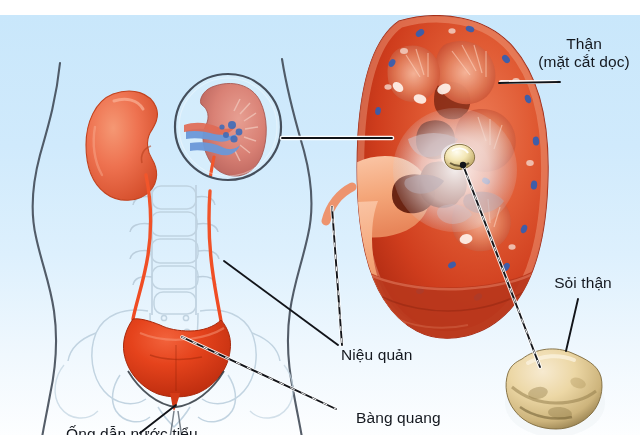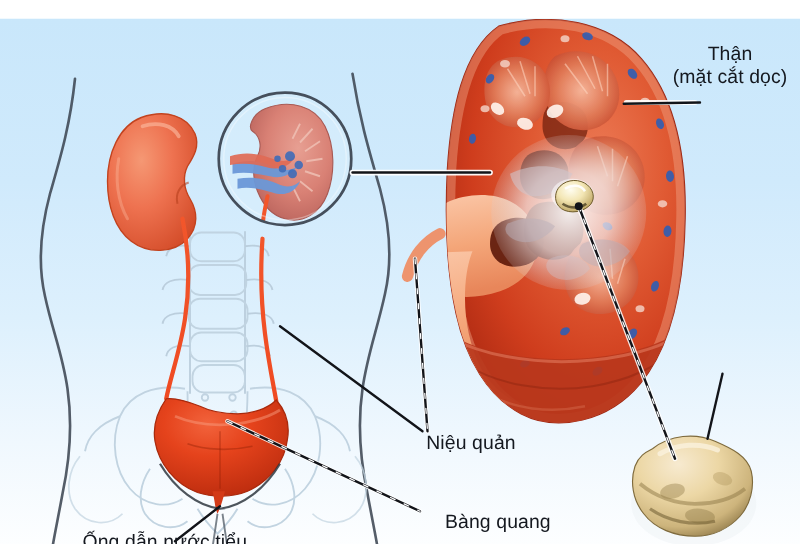--- a/index.html
+++ b/index.html
@@ -440,20 +440,21 @@
 
         <path d="M176 390 L140 418"></path>
       </g>
 
     </g>
   </svg>
 
   <div class="label center" id="lbl-kidney">Thận
 (mặt cắt dọc)</div>
 
+  <div class="label center" id="lbl-stone">Sỏi thận</div>
 
   <div class="label" id="lbl-ureter">Niệu quản</div>
 
   <div class="label" id="lbl-bladder">Bàng quang</div>
 
   <div class="label" id="lbl-urethra">Ống dẫn nước tiểu</div>
 
 </div>
 
 </body></html>

